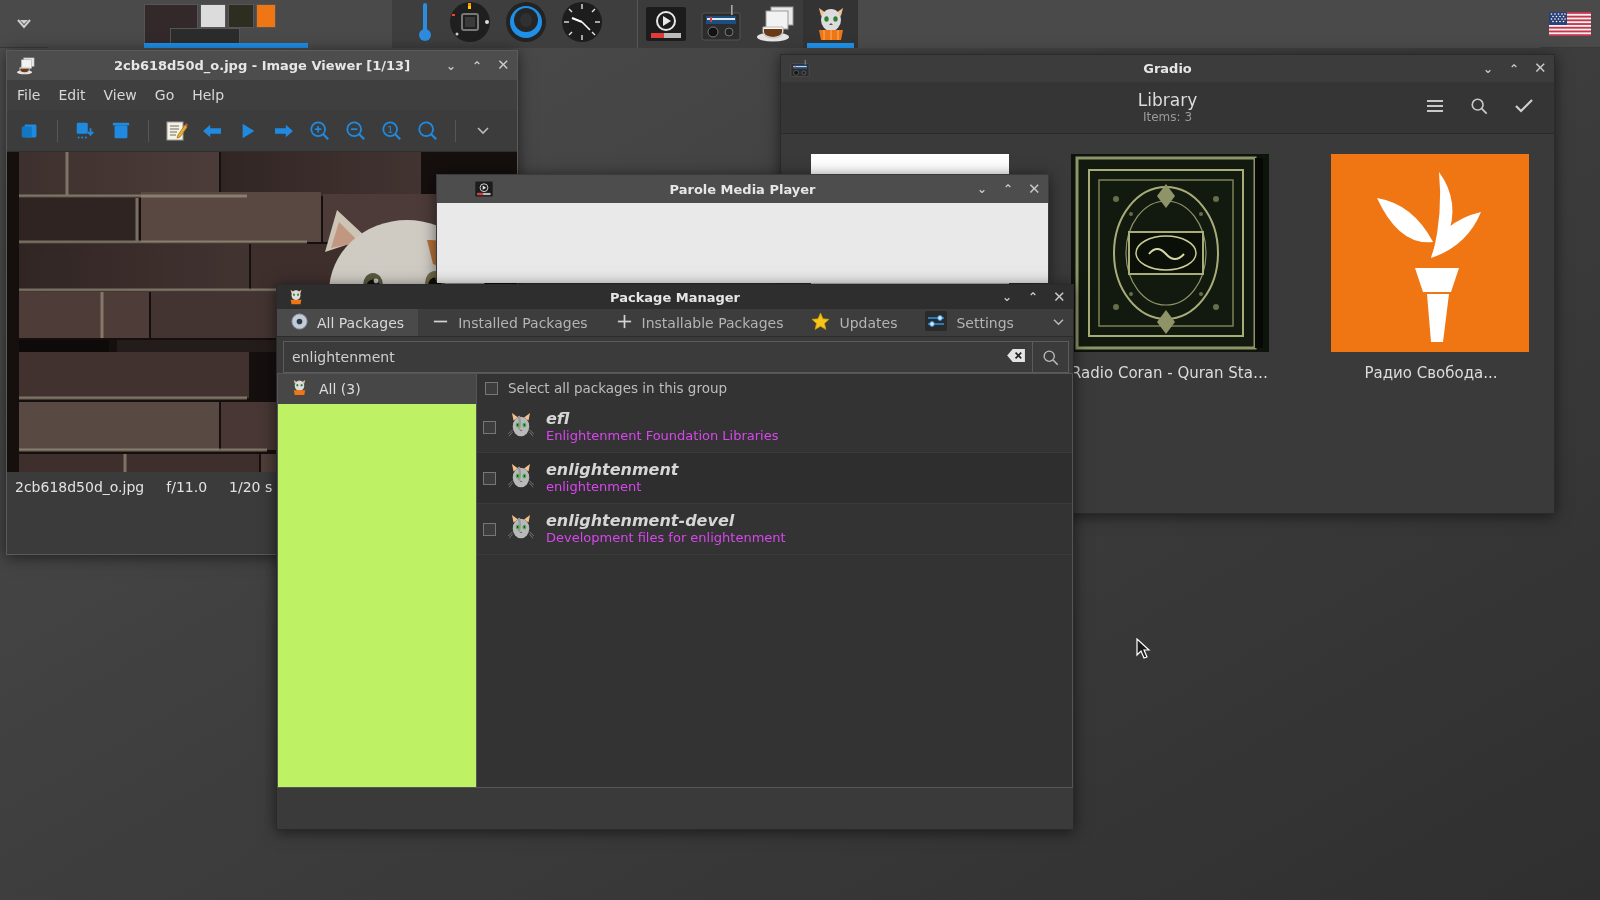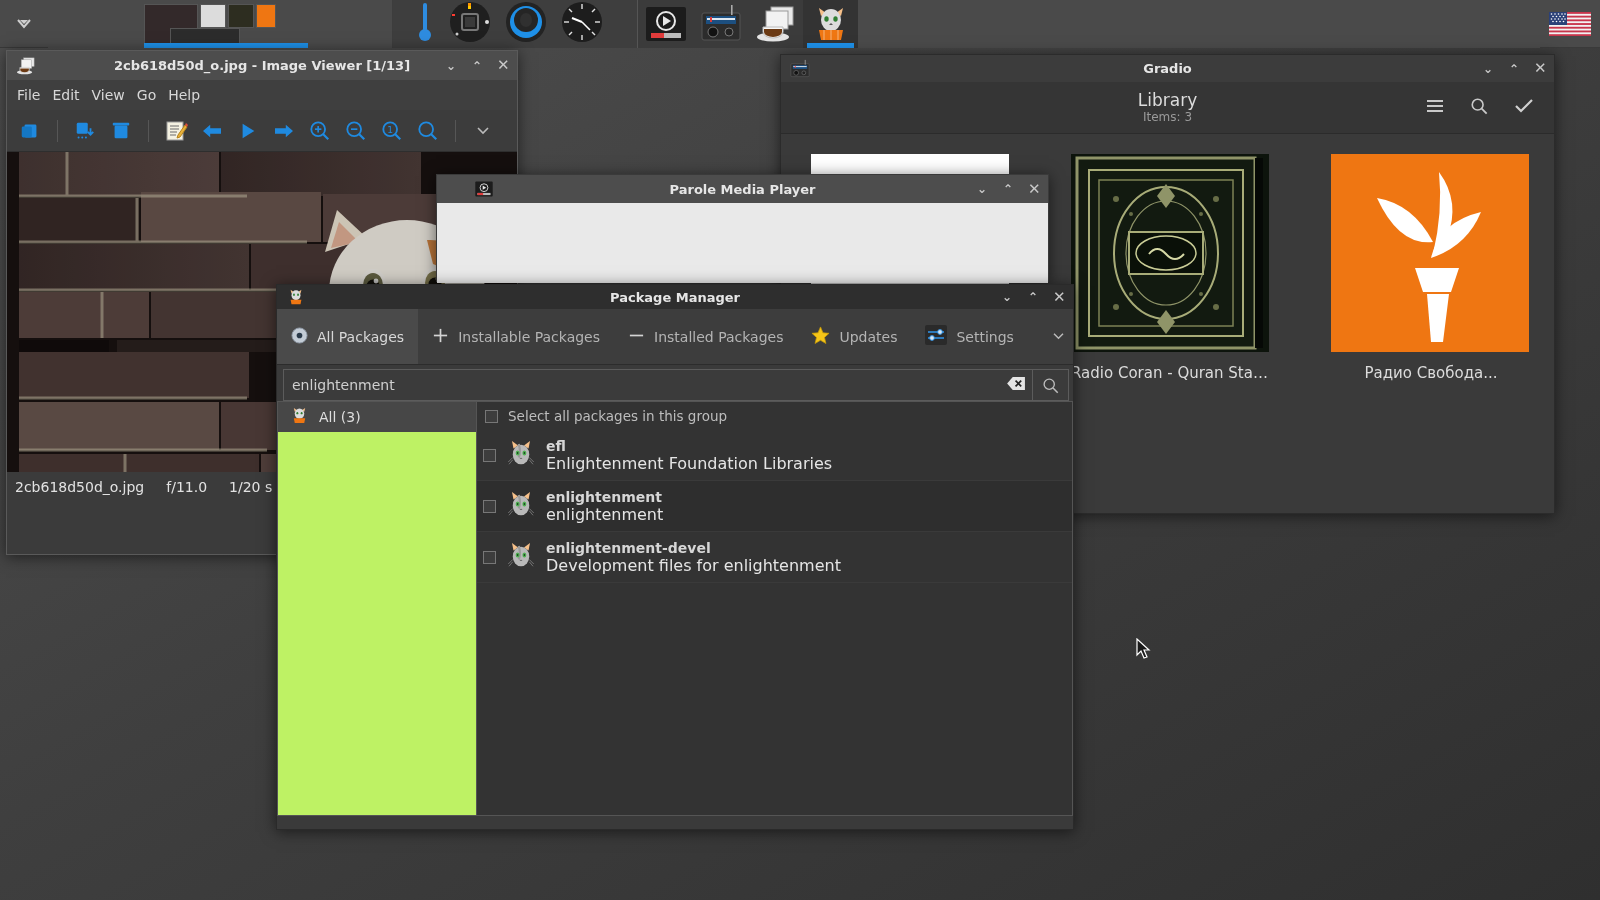--- a/index.html
+++ b/index.html
@@ -51,21 +51,21 @@
   .titlebar.light { background:#4d4d4d; }
   .tb-icon { width:26px; height:26px; margin-left:6px; display:flex; align-items:center; justify-content:center; }
   .tb-title { position:absolute; left:0; right:0; text-align:center; pointer-events:none; }
   .tb-btns { margin-left:auto; display:flex; align-items:center; padding-right:8px; gap:14px; z-index:2;}
   .tb-btn { color:#c8c8c8; font-size:12px; cursor:pointer; line-height:1; width:12px; text-align:center;}
   .tb-btn.close { font-size:15px; }
 
   
   #imgviewer { left:6px; top:50px; width:512px; height:505px; background:#3b3b3b; border:1px solid #5a5a5a;}
   #imgviewer .titlebar { background:#4d4d4d; height:29px;}
-  .menubar { height:30px; background:#3f3f3f; display:flex; align-items:center; padding-left:10px; gap:12px; }
+  .menubar { height:30px; background:#3f3f3f; display:flex; align-items:center; padding-left:10px; gap:18px; }
   .menubar span { color:#d8d8d8; font-size:14px; font-weight:normal; }
   .toolbar { height:42px; background:#3c3c3c; display:flex; align-items:center; padding:0 8px; gap:6px; border-bottom:1px solid #2e2e2e;}
   .tb-sep { width:1px; height:22px; background:#565656; margin:0 6px; }
   .tool { width:30px; height:30px; display:flex; align-items:center; justify-content:center; }
   .photo-area { position:relative; height:350px; overflow:hidden; background:#1a1512; }
   .brickwall { position:absolute; inset:0; }
   .status {
     position:absolute; left:0; bottom:0; height:30px; width:100%;
     background:#3b3b3b; display:flex; align-items:center; gap:22px; padding-left:8px;
     color:#e2e2e2; font-size:14px;
@@ -89,39 +89,39 @@
               white-space:nowrap; overflow:hidden; text-overflow:ellipsis;}
 
   
   #parole { left:436px; top:174px; width:613px; height:108px; background:#4d4d4d; border:1px solid #3a3a3a;}
   #parole .titlebar { background:#4d4d4d;padding-left:28px; }
   .parole-body { height:80px; background:#e9e9e9; }
 
   
   #pkgman { left:276px; top:284px; width:798px; height:546px; background:#3a3a3a; border:1px solid #2a2a2a;}
   #pkgman .titlebar { background:#2e2e2e; height:24px; }
-  .pm-tabs { height:56px; background:#3d3d3d; display:flex; align-items:stretch; border-bottom:1px solid #2c2c2c;}
+  .pm-tabs { height:28px; background:#3d3d3d; display:flex; align-items:stretch; border-bottom:1px solid #2c2c2c;}
   .pm-tab { display:flex; align-items:center; gap:9px; padding:0 14px; color:#b4b4b4; font-size:14px; }
   .pm-tab.active { background:#4a4a4a; color:#d8d8d8; }
   .pm-search { height:36px; background:#3a3a3a; display:flex; align-items:stretch; padding:4px 4px 0 6px;}
   .pm-input {
     flex:1; background:#3b3b3b; border:1px solid #5c5c5c; color:#cfcfcf;
     font-size:14px; padding:0 30px 0 8px; position:relative; display:flex; align-items:center;
   }
   .pm-clear { position:absolute; right:6px; top:6px; }
   .pm-searchbtn { width:36px; border:1px solid #5c5c5c; border-left:none; display:flex; align-items:center; justify-content:center; background:#3b3b3b;}
   .pm-main { display:flex; height:415px; }
   .pm-side { width:199px; background:#bef264; border:1px solid #555; border-right:none;}
   .pm-group { height:30px; display:flex; align-items:center; gap:10px; padding-left:12px; background:#474747; color:#dedede; font-size:14px;}
   .pm-list { flex:1; background:#333; border:1px solid #555;}
   .pm-selectall { height:28px; display:flex; align-items:center; gap:10px; padding-left:8px; color:#bdbdbd; font-size:13.5px;}
   .pm-row { height:51px; display:flex; align-items:center; gap:10px; padding-left:6px; border-bottom:1px solid #3a3a3a;}
   .pm-row.alt { background:#2e2e2e; }
-  .pm-rowtext .nm { color:#d6d6d6; font-size:14px; font-weight:bold; line-height:17px;}
-  .pm-rowtext .ds { color:#e5e5e5; font-size:16px; line-height:17px;}
+  .pm-rowtext .nm { color:#d6d6d6; font-size:16px; font-weight:bold; line-height:17px;font-style:italic;}
+  .pm-rowtext .ds { color:#d946ef; font-size:13px; line-height:17px;}
   .cbox { width:13px; height:13px; border:1px solid #777; background:#3d3d3d; flex:0 0 13px;}
   .pm-foot { height:44px; background:#3d3d3d; display:flex; align-items:center; padding:0 14px;}
   .pm-foot .msg { color:#c6c6c6; font-size:14px; }
   .pm-opbtn {
     margin-left:auto; width:190px; height:25px; background:#484848; border:1px solid #606060;
     color:#b9b9b9; font-size:14px; display:flex; align-items:center; justify-content:center; position:relative;
   }
   .pm-opbtn .arw { position:absolute; right:8px; font-size:9px; }
 
   .cursor { position:absolute; left:1136px; top:638px; z-index:999; }
@@ -646,35 +646,35 @@
           <svg width="17" height="17" viewBox="0 0 18 18">
               <circle cx="9" cy="9" r="8" fill="#c3ccd6" stroke="#8e99a6"></circle>
               <circle cx="9" cy="9" r="3" fill="#2a3a4a"></circle>
             </svg>
         </span>
         <span>All Packages</span>
       </div>
       <div class="pm-tab">
         <span>
           <svg width="17" height="17" viewBox="0 0 18 18">
+              <line x1="2" y1="9" x2="16" y2="9" stroke="#d4d4d4" stroke-width="1.8"></line>
+            </svg>
+        </span>
+        <span>Installed Packages</span>
+      </div>
+      <div class="pm-tab">
+        <span>
+          <svg width="17" height="17" viewBox="0 0 18 18">
               <g stroke="#d4d4d4" stroke-width="1.8">
                 <line x1="9" y1="2" x2="9" y2="16"></line>
                 <line x1="2" y1="9" x2="16" y2="9"></line>
               </g>
             </svg>
         </span>
         <span>Installable Packages</span>
-      </div>
-      <div class="pm-tab">
-        <span>
-          <svg width="17" height="17" viewBox="0 0 18 18">
-              <line x1="2" y1="9" x2="16" y2="9" stroke="#d4d4d4" stroke-width="1.8"></line>
-            </svg>
-        </span>
-        <span>Installed Packages</span>
       </div>
       <div class="pm-tab">
         <span>
           <svg width="19" height="19" viewBox="0 0 20 20">
               <path d="M10 1 L12.6 7.2 L19 7.7 L14.2 12 L15.7 18.4 L10 15 L4.3 18.4 L5.8 12 L1 7.7 L7.4 7.2 Z" fill="#f5c518" stroke="#c79a08" stroke-width=".8"></path>
             </svg>
         </span>
         <span>Updates</span>
       </div>
       <div class="pm-tab">

